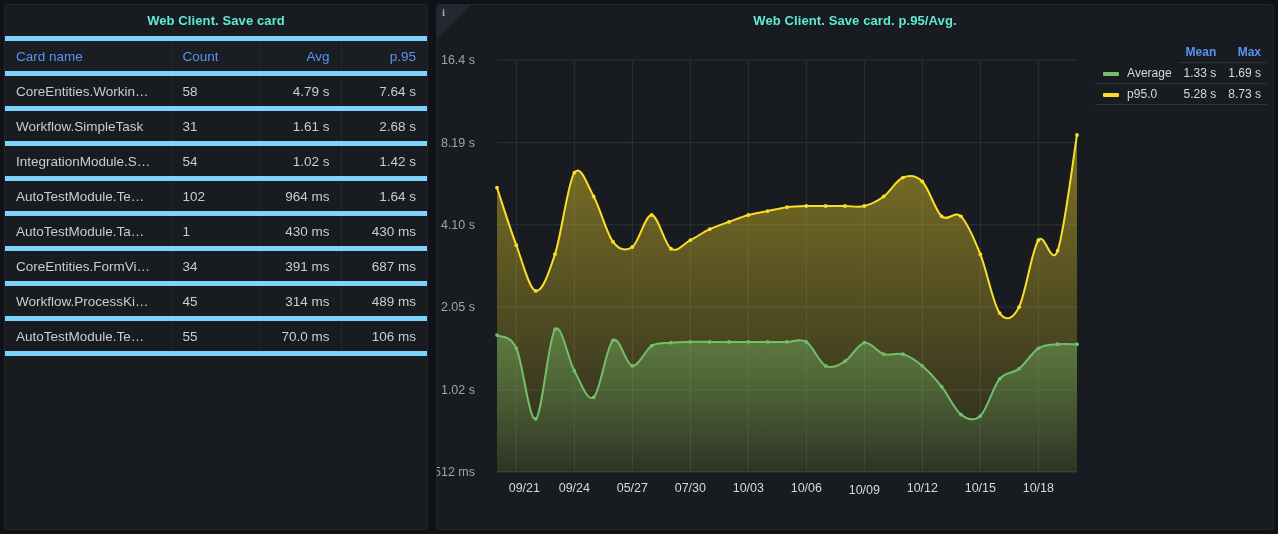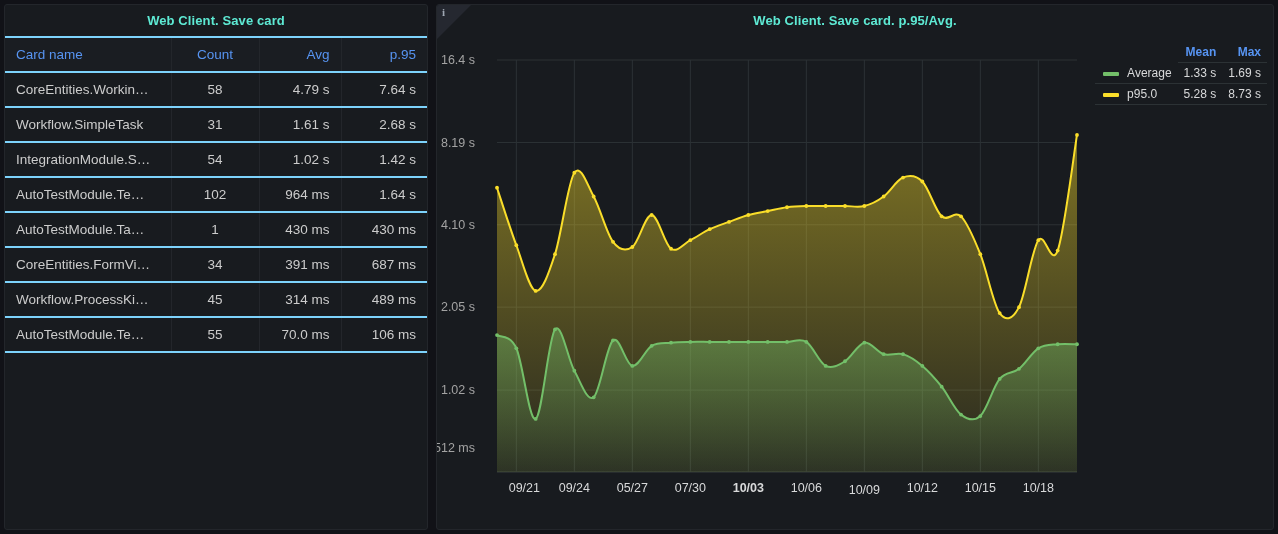--- a/index.html
+++ b/index.html
@@ -38,38 +38,38 @@
 
   
   .table-panel { width: 424px; flex: 0 0 424px; }
   table.grid {
     width: 100%;
     border-collapse: collapse;
     table-layout: fixed;
     font-size: 13.5px;
   }
   table.grid th, table.grid td {
-    border-top: 2px solid #7dd3fc;
+    border-top: 5px solid #7dd3fc;
     border-right: 1px solid #23262b;
     padding: 0 11px;
     height: 35px;
     white-space: nowrap;
     overflow: hidden;
     text-overflow: ellipsis;
   }
   table.grid th:last-child, table.grid td:last-child { border-right: none; }
   table.grid th {
     color: #5794f2;
     font-weight: normal;
     background: #1a1d22;
     cursor: pointer;
   }
   table.grid td { color: #cccccc; }
   th.c-name, td.c-name { width: 166px; text-align: left; }
-  th.c-count, td.c-count { width: 88px; text-align: center; }
+  th.c-count, td.c-count { width: 88px; text-align: left; }
   th.c-avg,  td.c-avg  { width: 82px; text-align: right; }
   th.c-p95,  td.c-p95  { width: 86px; text-align: right; }
   td.v-green { color: #73bf69; }
   td.v-red   { color: #f2495c; }
   tr.filler td { border-right: 1px solid #23262b; height: 0; }
 
   
   .graph-panel { flex: 1 1 auto; position: relative; }
   .info-corner {
     position: absolute; top: 0; left: 0;
@@ -327,33 +327,33 @@
           <circle cx="504.6666666666667" cy="350.6433340812599" r="1.9" fill="#73bf69"></circle>
           <circle cx="524" cy="378.58604583995816" r="1.9" fill="#73bf69"></circle>
           <circle cx="543.3333333333334" cy="380.026604085206" r="1.9" fill="#73bf69"></circle>
           <circle cx="562.6666666666667" cy="342.9732793450163" r="1.9" fill="#73bf69"></circle>
           <circle cx="582" cy="332.8094308422752" r="1.9" fill="#73bf69"></circle>
           <circle cx="601.3333333333334" cy="312.2834593518184" r="1.9" fill="#73bf69"></circle>
           <circle cx="620.6666666666666" cy="308.25444299983553" r="1.9" fill="#73bf69"></circle>
           <circle cx="640" cy="308.25444299983553" r="1.9" fill="#73bf69"></circle>
         </svg>
       <div id="ytick-layer">
-          <div class="ytick" style="top: 412px; right: 798px; text-align: center;">512 ms</div>
+          <div class="ytick" style="top: 436px; right: 798px; text-align: center;">512 ms</div>
           <div class="ytick" style="top: 354.088px; right: 798px;">1.02 s</div>
           <div class="ytick" style="top: 271.13px; right: 798px;">2.05 s</div>
           <div class="ytick" style="top: 188.754px; right: 798px;">4.10 s</div>
           <div class="ytick" style="top: 106.522px; right: 798px;">8.19 s</div>
           <div class="ytick" style="top: 24px; right: 798px;">16.4 s</div>
         </div>
       <div id="xtick-layer">
           <div class="xtick" style="left: 79.3333px; top: 445px; padding-left: 16px;">09/21</div>
           <div class="xtick" style="left: 137.333px; top: 445px;">09/24</div>
           <div class="xtick" style="left: 195.333px; top: 445px;">05/27</div>
           <div class="xtick" style="left: 253.333px; top: 445px;">07/30</div>
-          <div class="xtick" style="left: 311.333px; top: 445px; font-weight: bold;">10/03</div>
+          <div class="xtick" style="left: 311.333px; top: 445px;">10/03</div>
           <div class="xtick" style="left: 369.333px; top: 445px;">10/06</div>
           <div class="xtick" style="left: 427.333px; top: 447px;">10/09</div>
           <div class="xtick" style="left: 485.333px; top: 445px;">10/12</div>
           <div class="xtick" style="left: 543.333px; top: 445px;">10/15</div>
           <div class="xtick" style="left: 601.333px; top: 445px;">10/18</div>
         </div>
     </div>
 
   </div>
 </div>

